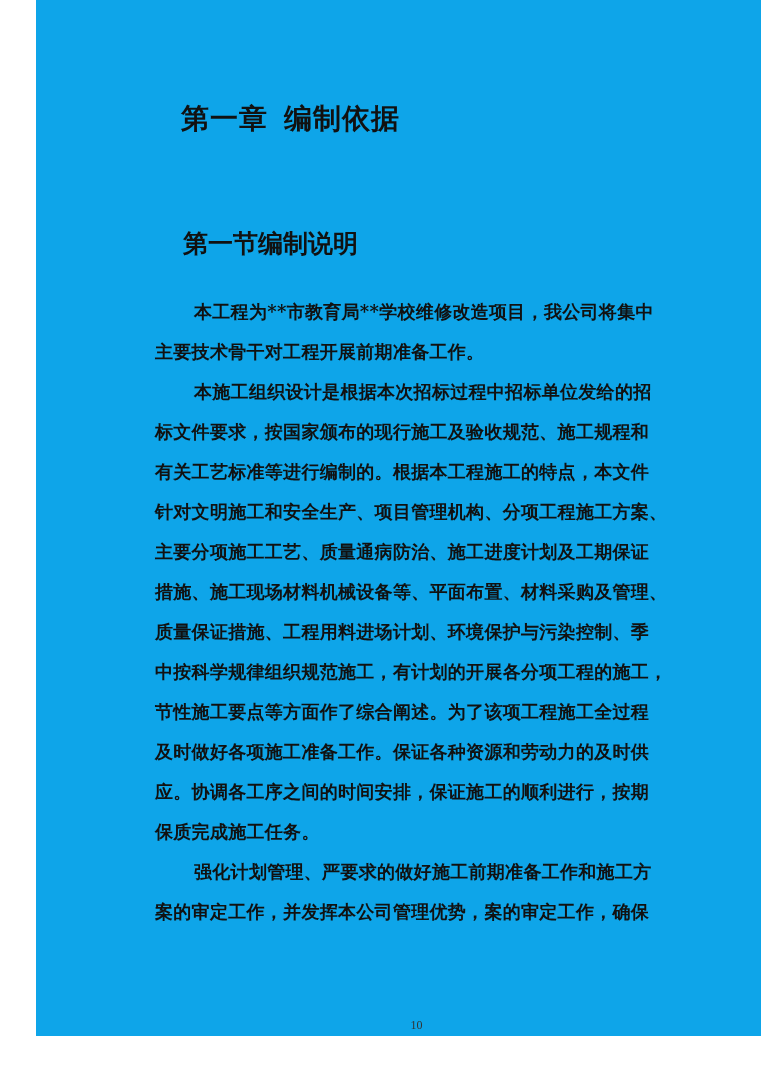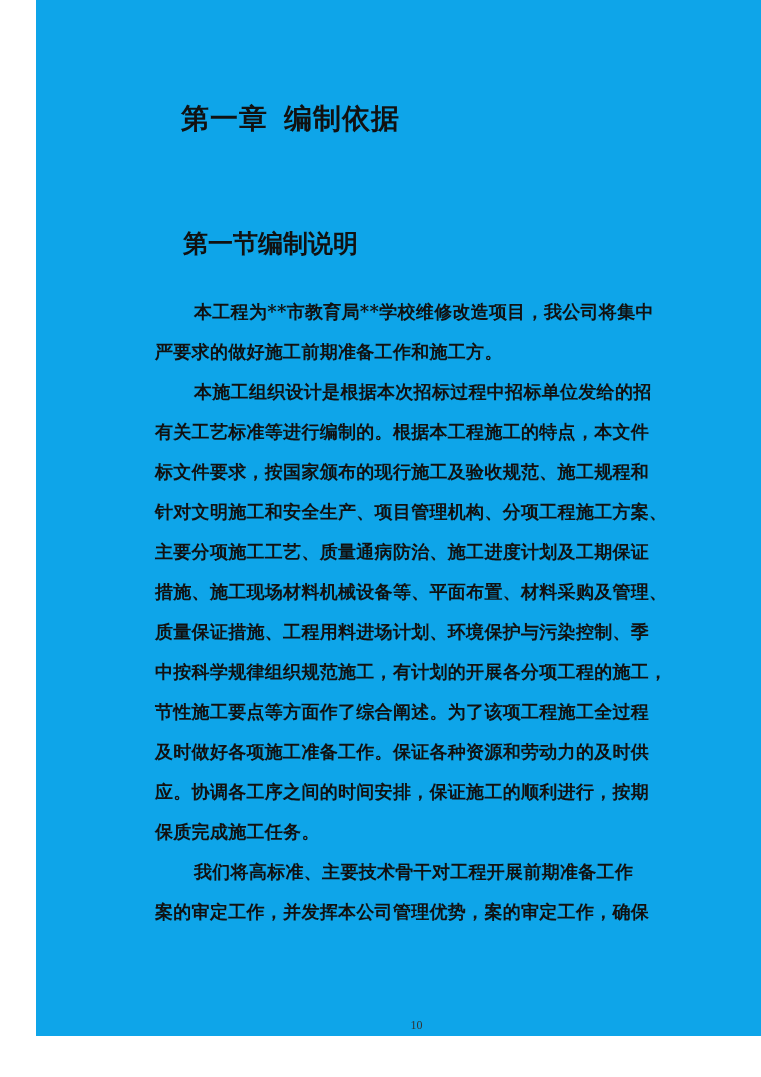--- a/index.html
+++ b/index.html
@@ -23,31 +23,31 @@
 
 <div class="page">
   <h1 class="chapter-title">
     <span>第一章</span><span class="gap"></span><span>编制依据</span>
   </h1>
 
   <h2 class="section-title">第一节编制说明</h2>
 
   <div class="body-text">
     <span class="line indent">本工程为**市教育局**学校维修改造项目，我公司将集中</span>
-    <span class="line">严要求的做好施工前期准备工作和施工方。</span>
+    <span class="line">主要技术骨干对工程开展前期准备工作。</span>
     <span class="line indent">本施工组织设计是根据本次招标过程中招标单位发给的招</span>
+    <span class="line">标文件要求，按国家颁布的现行施工及验收规范、施工规程和</span>
     <span class="line">有关工艺标准等进行编制的。根据本工程施工的特点，本文件</span>
-    <span class="line">标文件要求，按国家颁布的现行施工及验收规范、施工规程和</span>
     <span class="line">针对文明施工和安全生产、项目管理机构、分项工程施工方案、</span>
     <span class="line">主要分项施工工艺、质量通病防治、施工进度计划及工期保证</span>
     <span class="line">措施、施工现场材料机械设备等、平面布置、材料采购及管理、</span>
     <span class="line">质量保证措施、工程用料进场计划、环境保护与污染控制、季</span>
     <span class="line">中按科学规律组织规范施工，有计划的开展各分项工程的施工，</span>
     <span class="line">节性施工要点等方面作了综合阐述。为了该项工程施工全过程</span>
     <span class="line">及时做好各项施工准备工作。保证各种资源和劳动力的及时供</span>
     <span class="line">应。协调各工序之间的时间安排，保证施工的顺利进行，按期</span>
     <span class="line">保质完成施工任务。</span>
-    <span class="line indent">我们将高标准、主要技术骨干对工程开展前期准备工作</span>
+    <span class="line indent">强化计划管理、严要求的做好施工前期准备工作和施工方</span>
     <span class="line">案的审定工作，并发挥本公司管理优势，案的审定工作，确保</span>
   </div>
 
   <div class="page-number">10</div>
 </div>
 
 </body></html>

